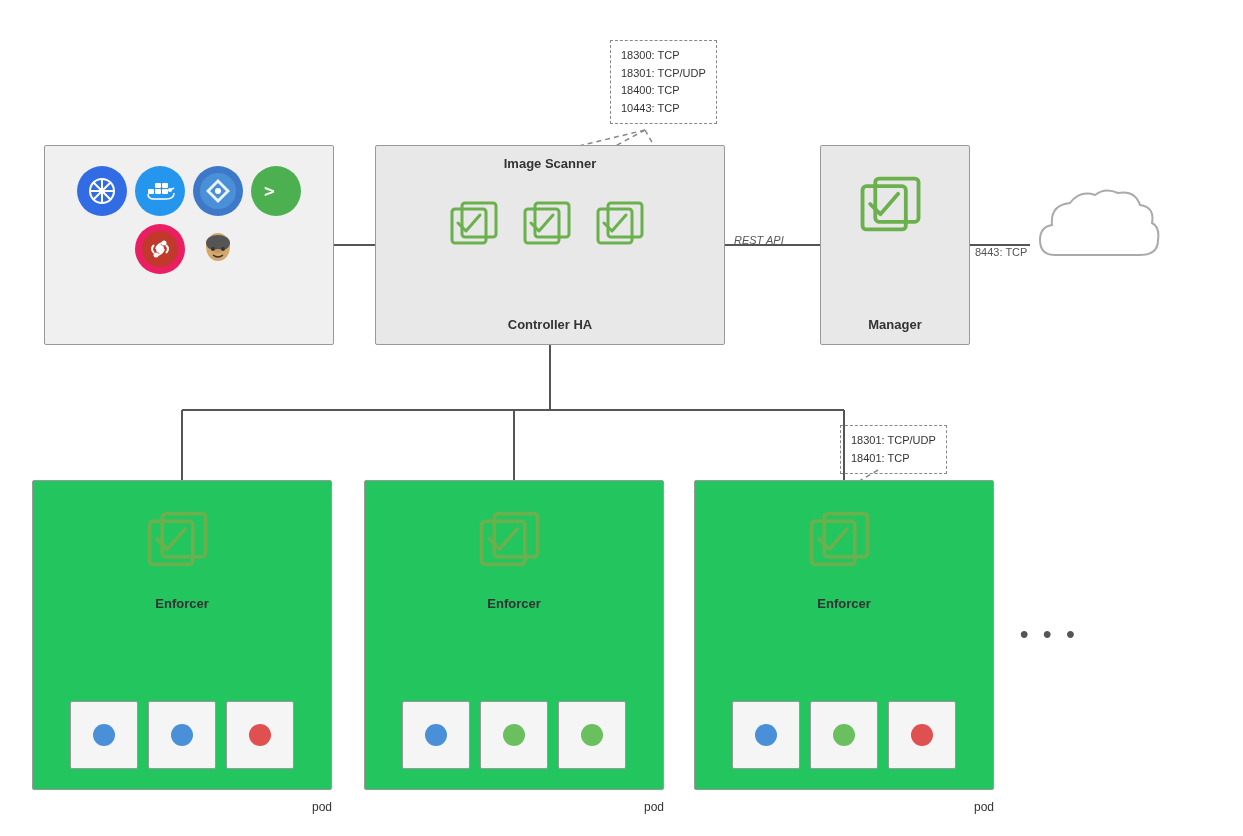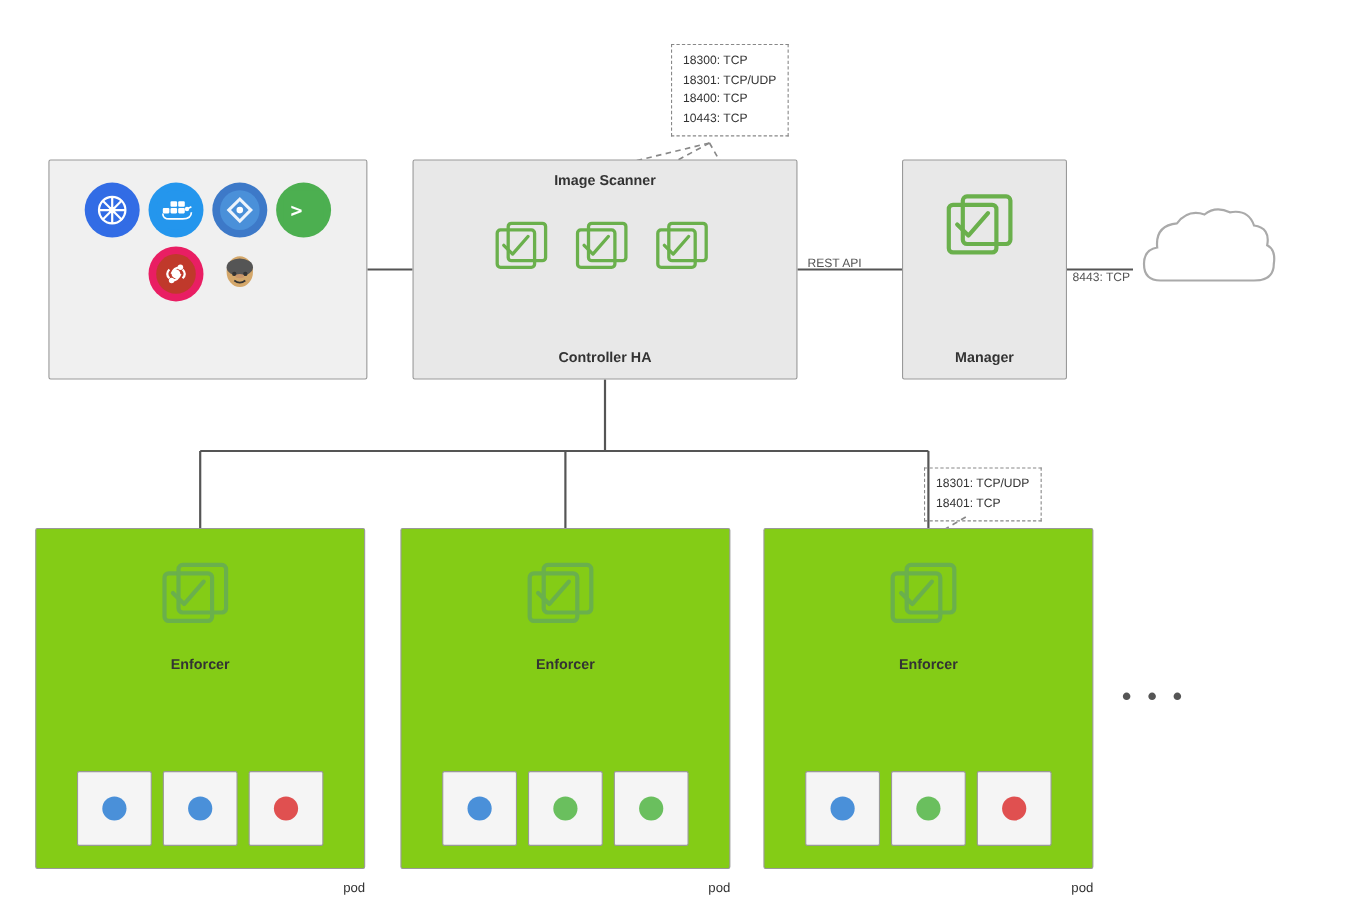--- a/index.html
+++ b/index.html
@@ -46,21 +46,21 @@
     .box-manager {
       left: 820px; top: 145px;
       width: 150px; height: 200px;
       background: #e8e8e8;
     }
 
     
     .box-enforcer {
       top: 480px;
       width: 300px; height: 310px;
-      background: #84cc16;
+      background: #22c55e;
     }
     .box-enforcer-1 { left: 32px; }
     .box-enforcer-2 { left: 364px; }
     .box-enforcer-3 { left: 694px; }
 
     
     .pod-row {
       position: absolute;
       bottom: 20px;
       left: 0; right: 0;
@@ -306,21 +306,21 @@
     <div style="display:flex; justify-content:center; margin-top:30px;">
       <svg width="70" height="70" viewBox="0 0 55 55" xmlns="http://www.w3.org/2000/svg">
         <rect x="2" y="8" width="34" height="34" rx="3" fill="none" stroke="#6ab04c" stroke-width="3"></rect>
         <rect x="12" y="2" width="34" height="34" rx="3" fill="none" stroke="#6ab04c" stroke-width="3"></rect>
         <polyline points="8,22 16,30 30,14" stroke="#6ab04c" stroke-width="3" fill="none" stroke-linecap="round" stroke-linejoin="round"></polyline>
       </svg>
     </div>
     <div class="label" style="bottom:12px; left:0; right:0; text-align:center;">Manager</div>
   </div>
 
-  <div class="rest-label" style="left:734px; top:234px;">REST API</div>
+  <div class="rest-label" style="left:734px; top:234px;font-style:italic;">REST API</div>
 
   <div class="rest-label" style="left:975px; top:234px;margin-top:12px;">8443: TCP</div>
 
   <div style="position:absolute; left:1030px; top:185px;">
     <svg width="130" height="90" viewBox="0 0 130 90" xmlns="http://www.w3.org/2000/svg">
       <path d="M25,70 Q10,70 10,55 Q10,42 22,40 Q20,20 40,18 Q50,5 65,10 Q75,2 88,8 Q105,5 110,20 Q125,22 122,38 Q130,42 128,55 Q128,70 110,70 Z" fill="none" stroke="#aaa" stroke-width="2"></path>
     </svg>
   </div>
 
   <div class="box box-enforcer box-enforcer-1">

